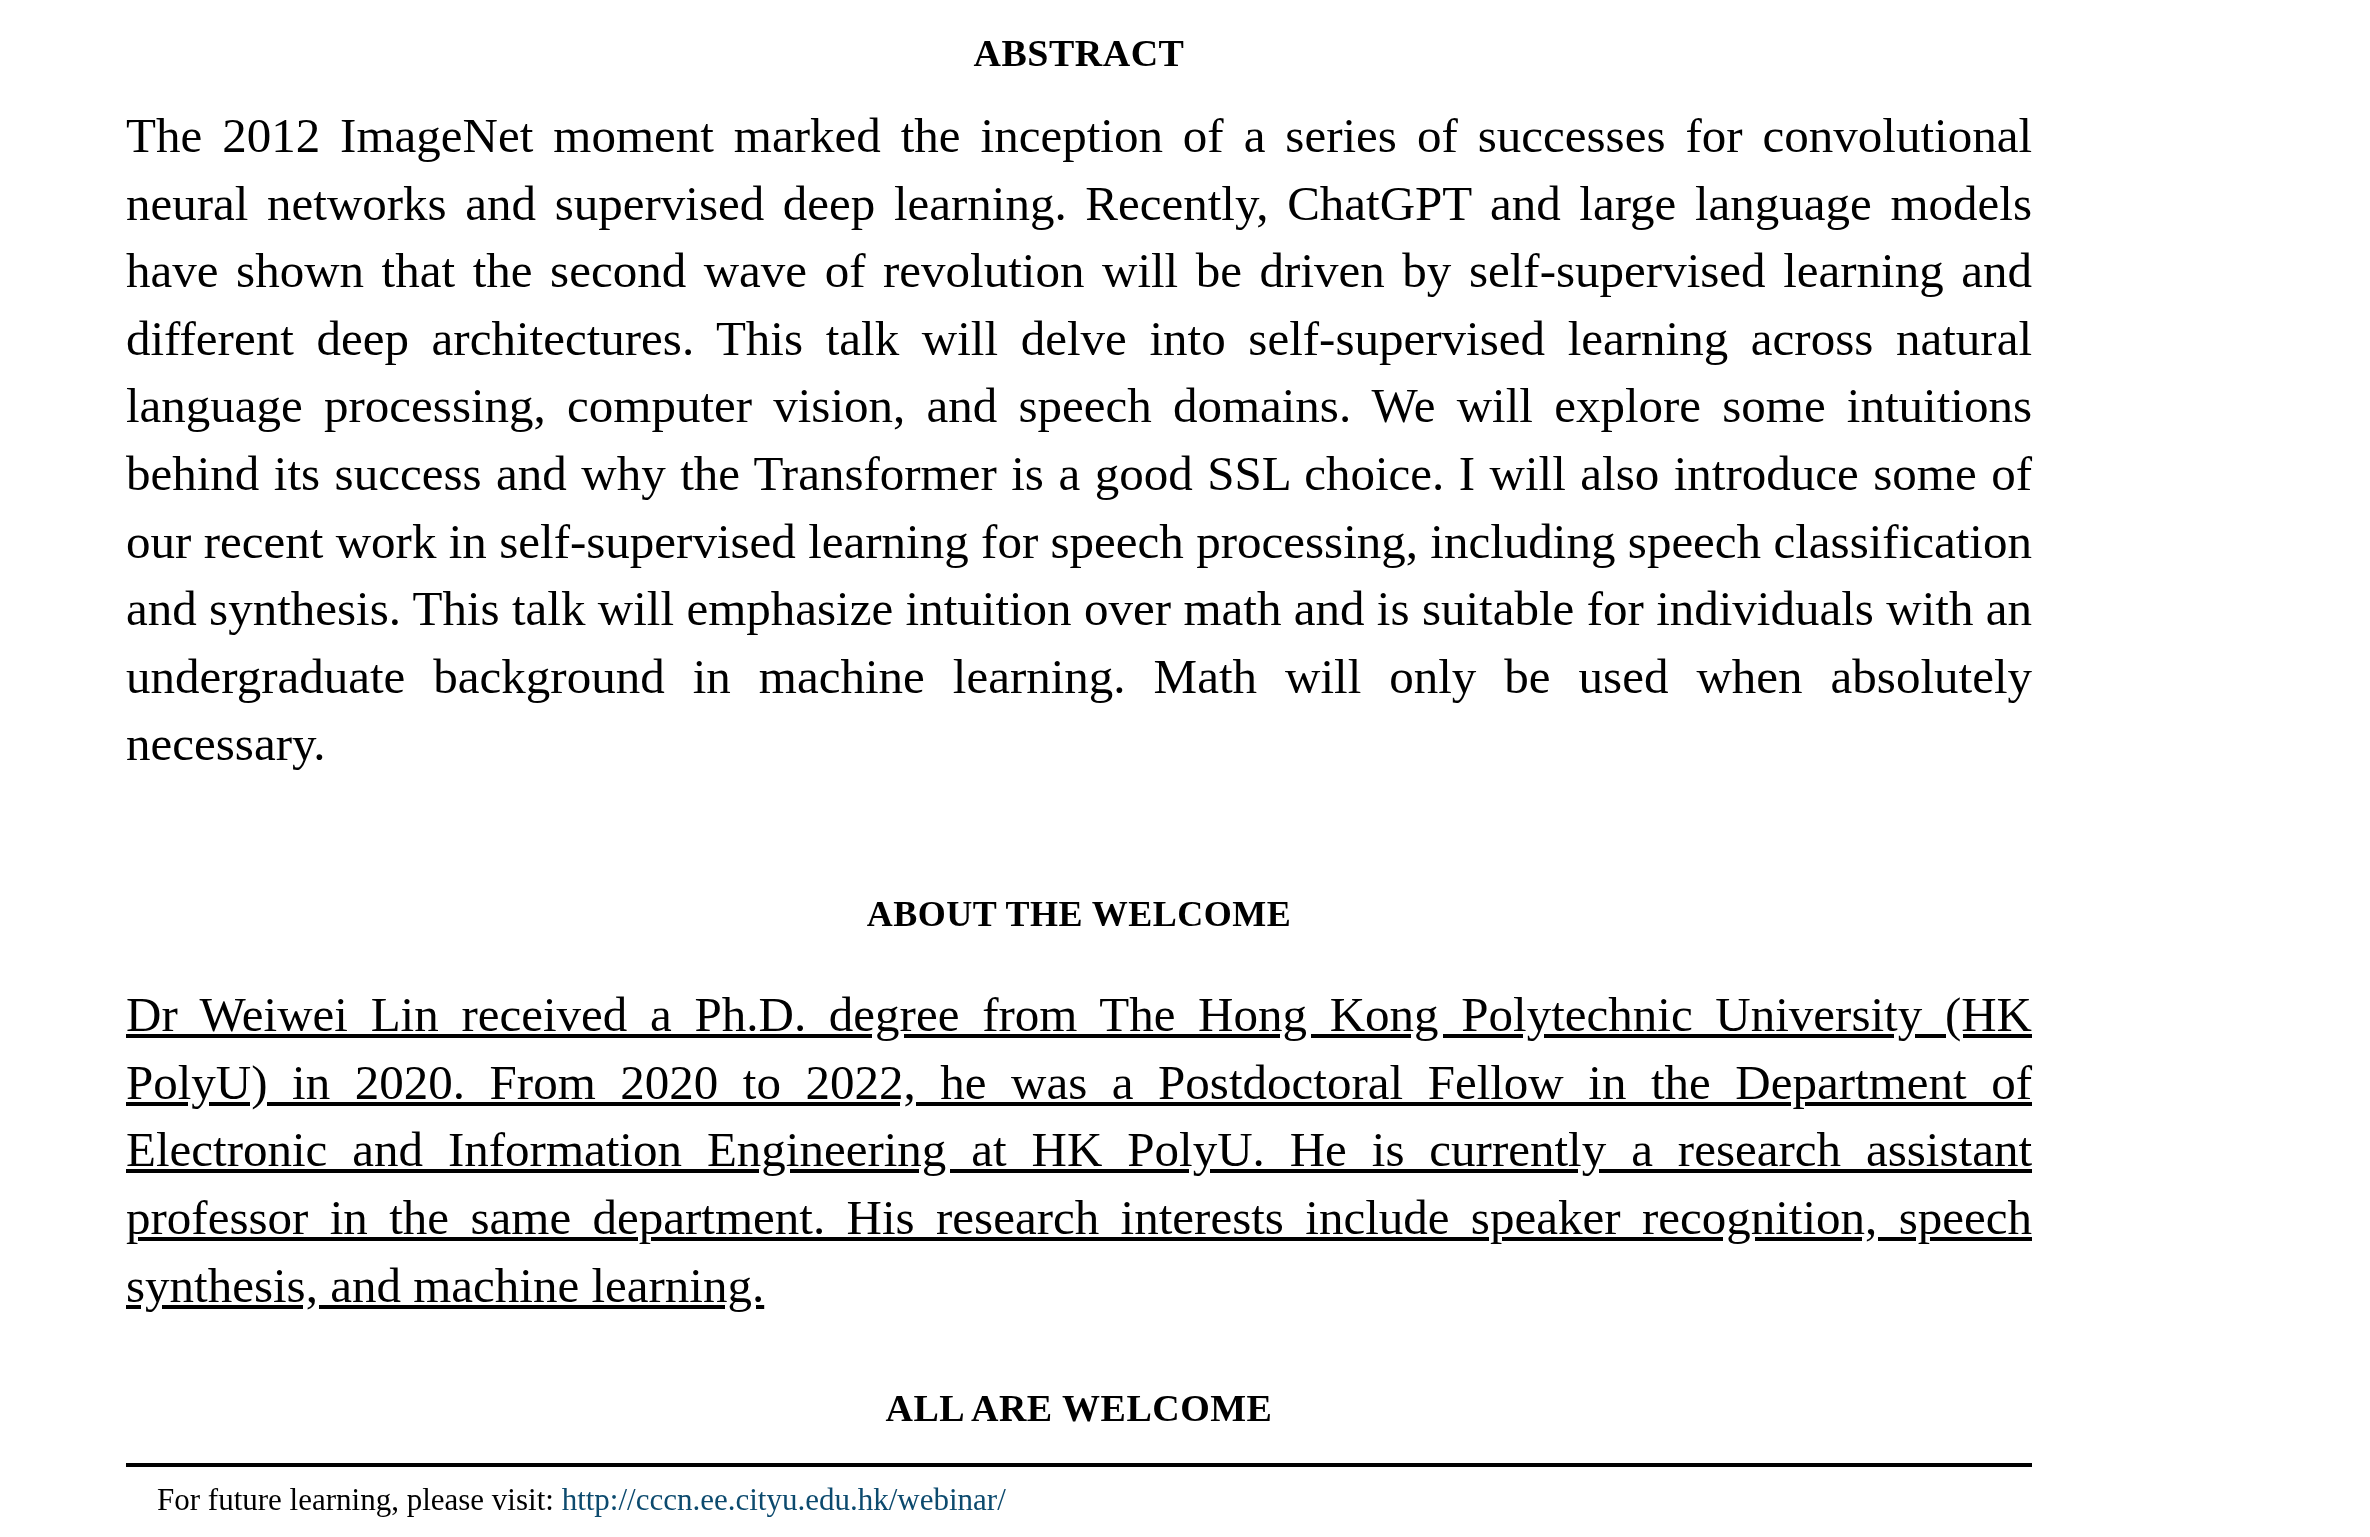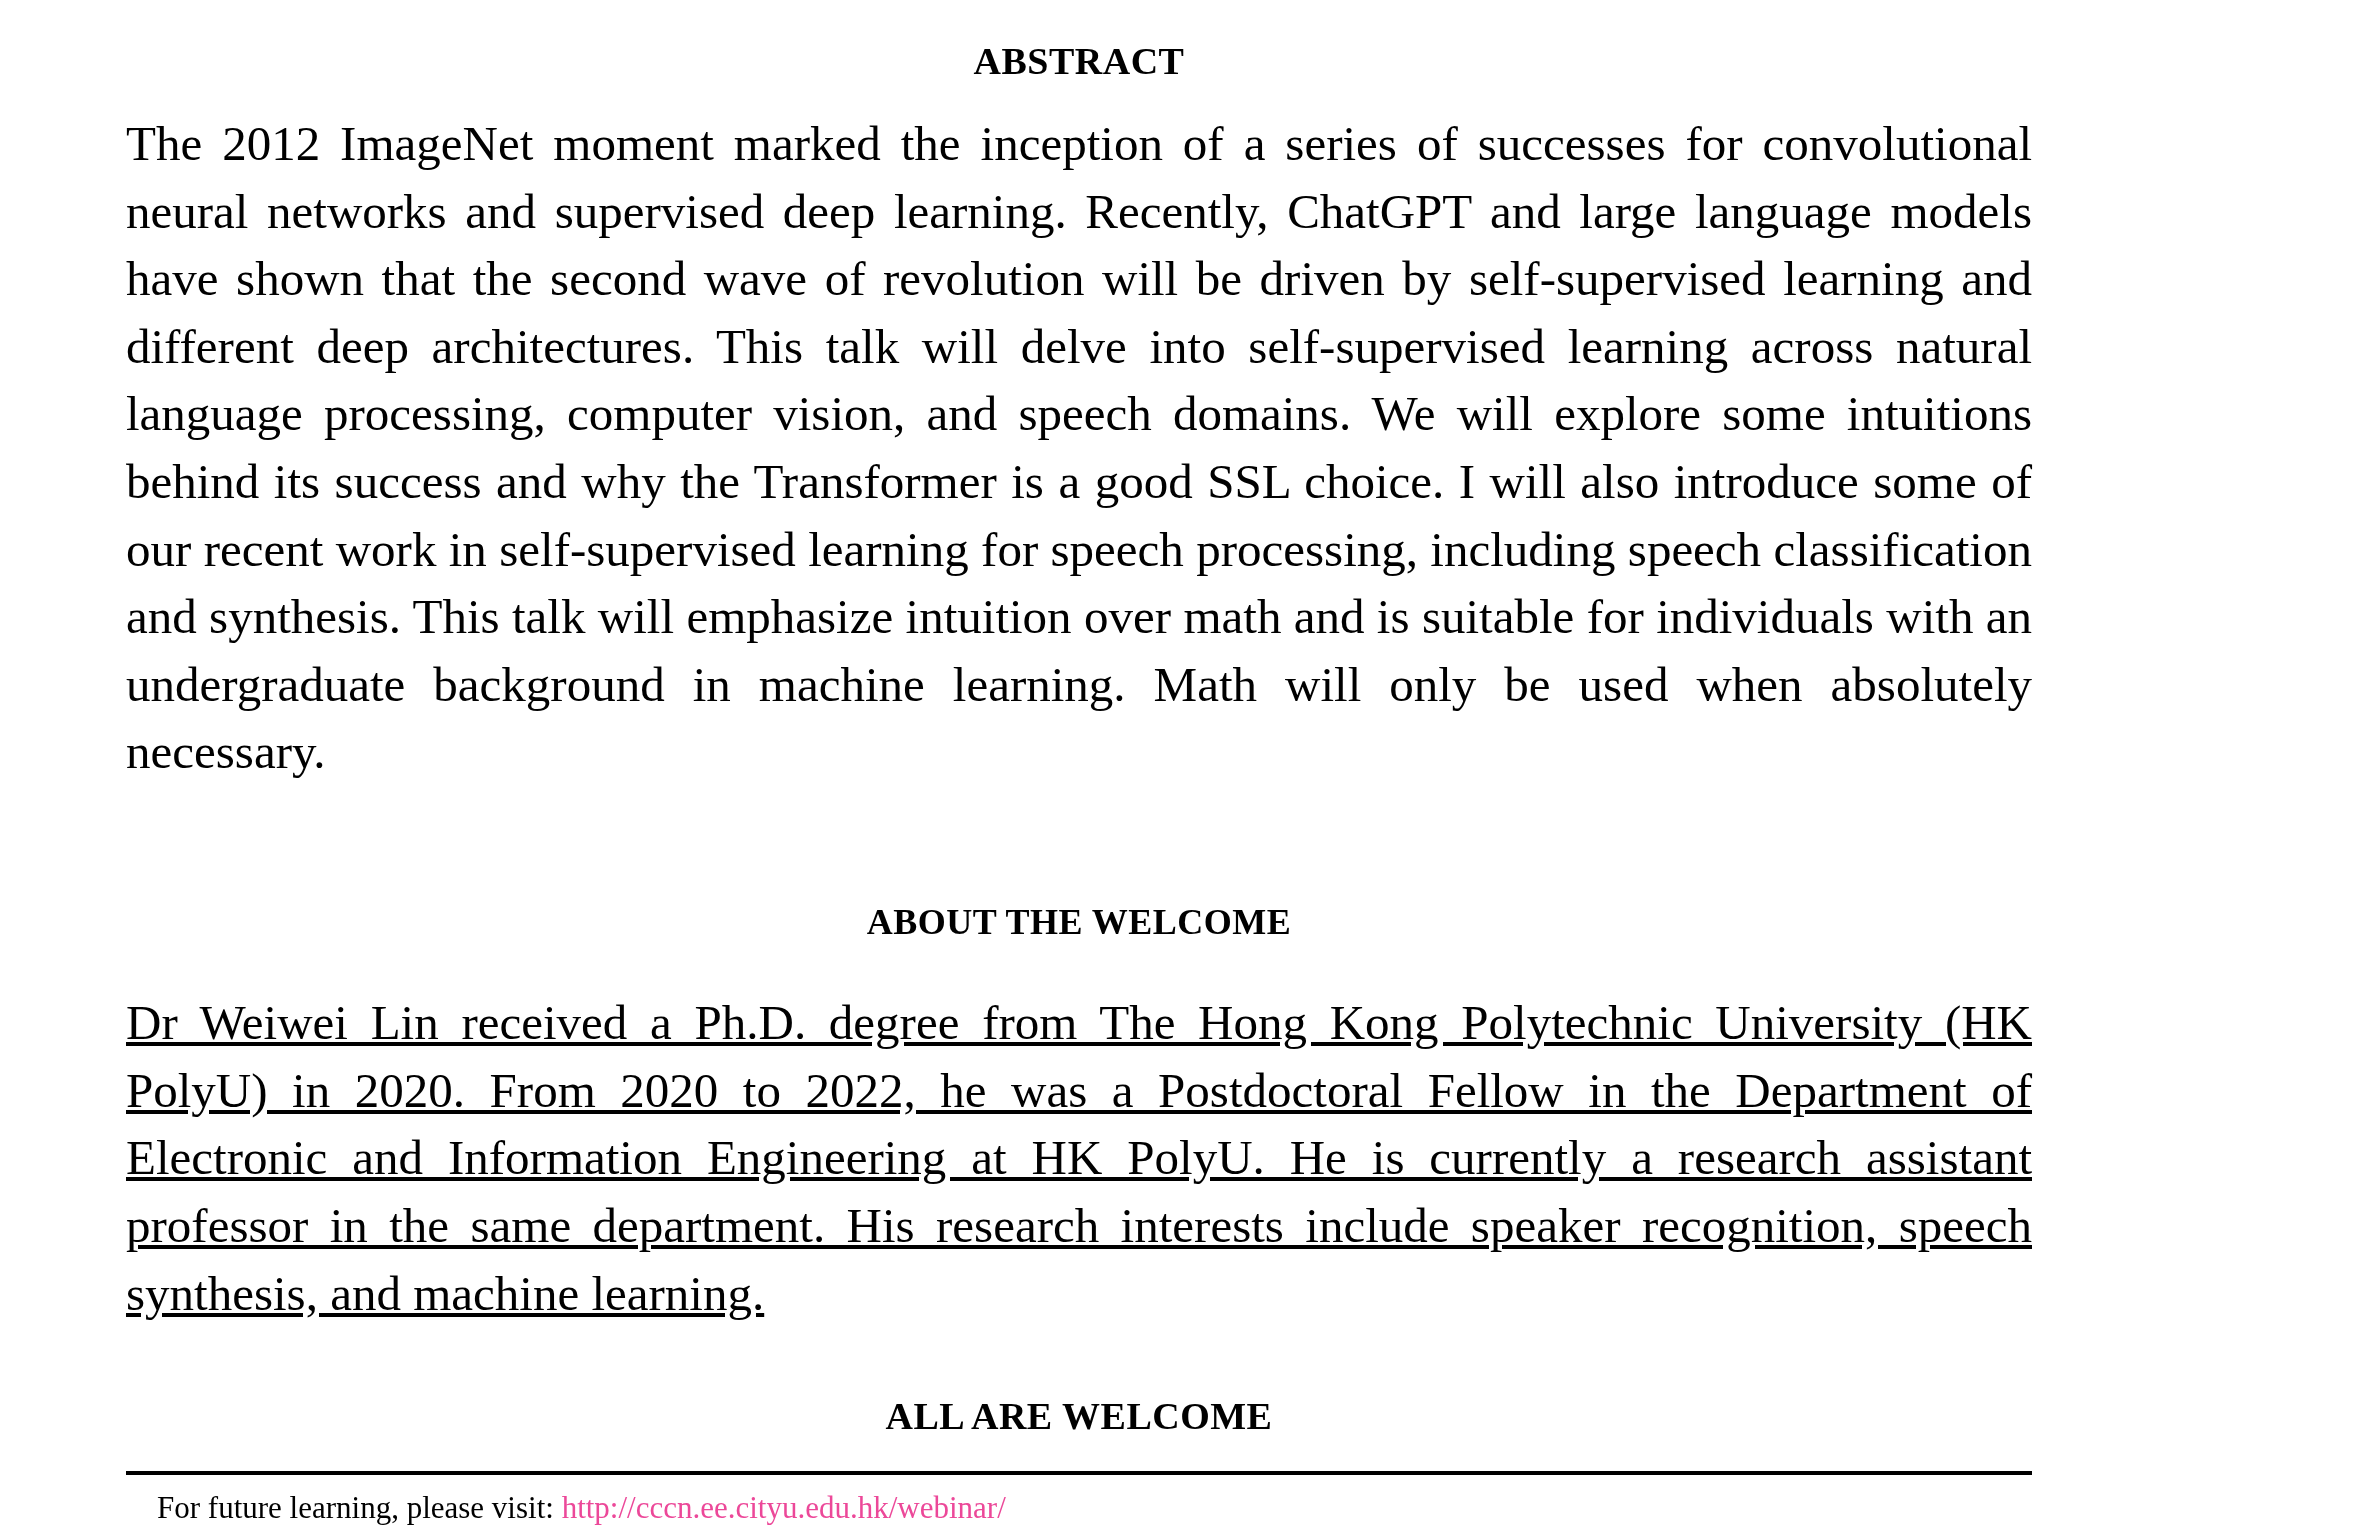--- a/index.html
+++ b/index.html
@@ -12,21 +12,21 @@
     height: 1537px;
     font-family: "Liberation Serif", "DejaVu Serif", serif;
     color: #000000;
     overflow: hidden;
   }
   .page {
     position: relative;
     width: 2158px;
     height: 1537px;
     box-sizing: border-box;
-    padding: 12px 126px;
+    padding: 4px 126px;
   }
   .section-heading {
     text-align: center;
     font-weight: bold;
     font-size: 38px;
     letter-spacing: 0.5px;
   }
   #abstract-heading {
     padding-top: 27px;
     margin-bottom: 27px;
@@ -63,21 +63,21 @@
   }
   .footer-line {
     font-size: 31px;
     margin-top: 15.3px;
     padding-left: 31px;
     text-align: left;
     white-space: nowrap;
   }
   .footer-url {
     text-decoration: none;
-    color: #ec4899;
+    color: #0c4a6e;
   }
 </style>
 </head>
 <body>
 
 <div class="page">
 
   <div class="section-heading" id="abstract-heading">ABSTRACT</div>
 
   <p class="body-text" id="abstract-body">The 2012 ImageNet moment marked the inception of a series of successes for convolutional neural networks and supervised deep learning. Recently, ChatGPT and large language models have shown that the second wave of revolution will be driven by self-supervised learning and different deep architectures. This talk will delve into self-supervised learning across natural language processing, computer vision, and speech domains. We will explore some intuitions behind its success and why the Transformer is a good SSL choice. I will also introduce some of our recent work in self-supervised learning for speech processing, including speech classification and synthesis. This talk will emphasize intuition over math and is suitable for individuals with an undergraduate background in machine learning. Math will only be used when absolutely necessary.</p>

